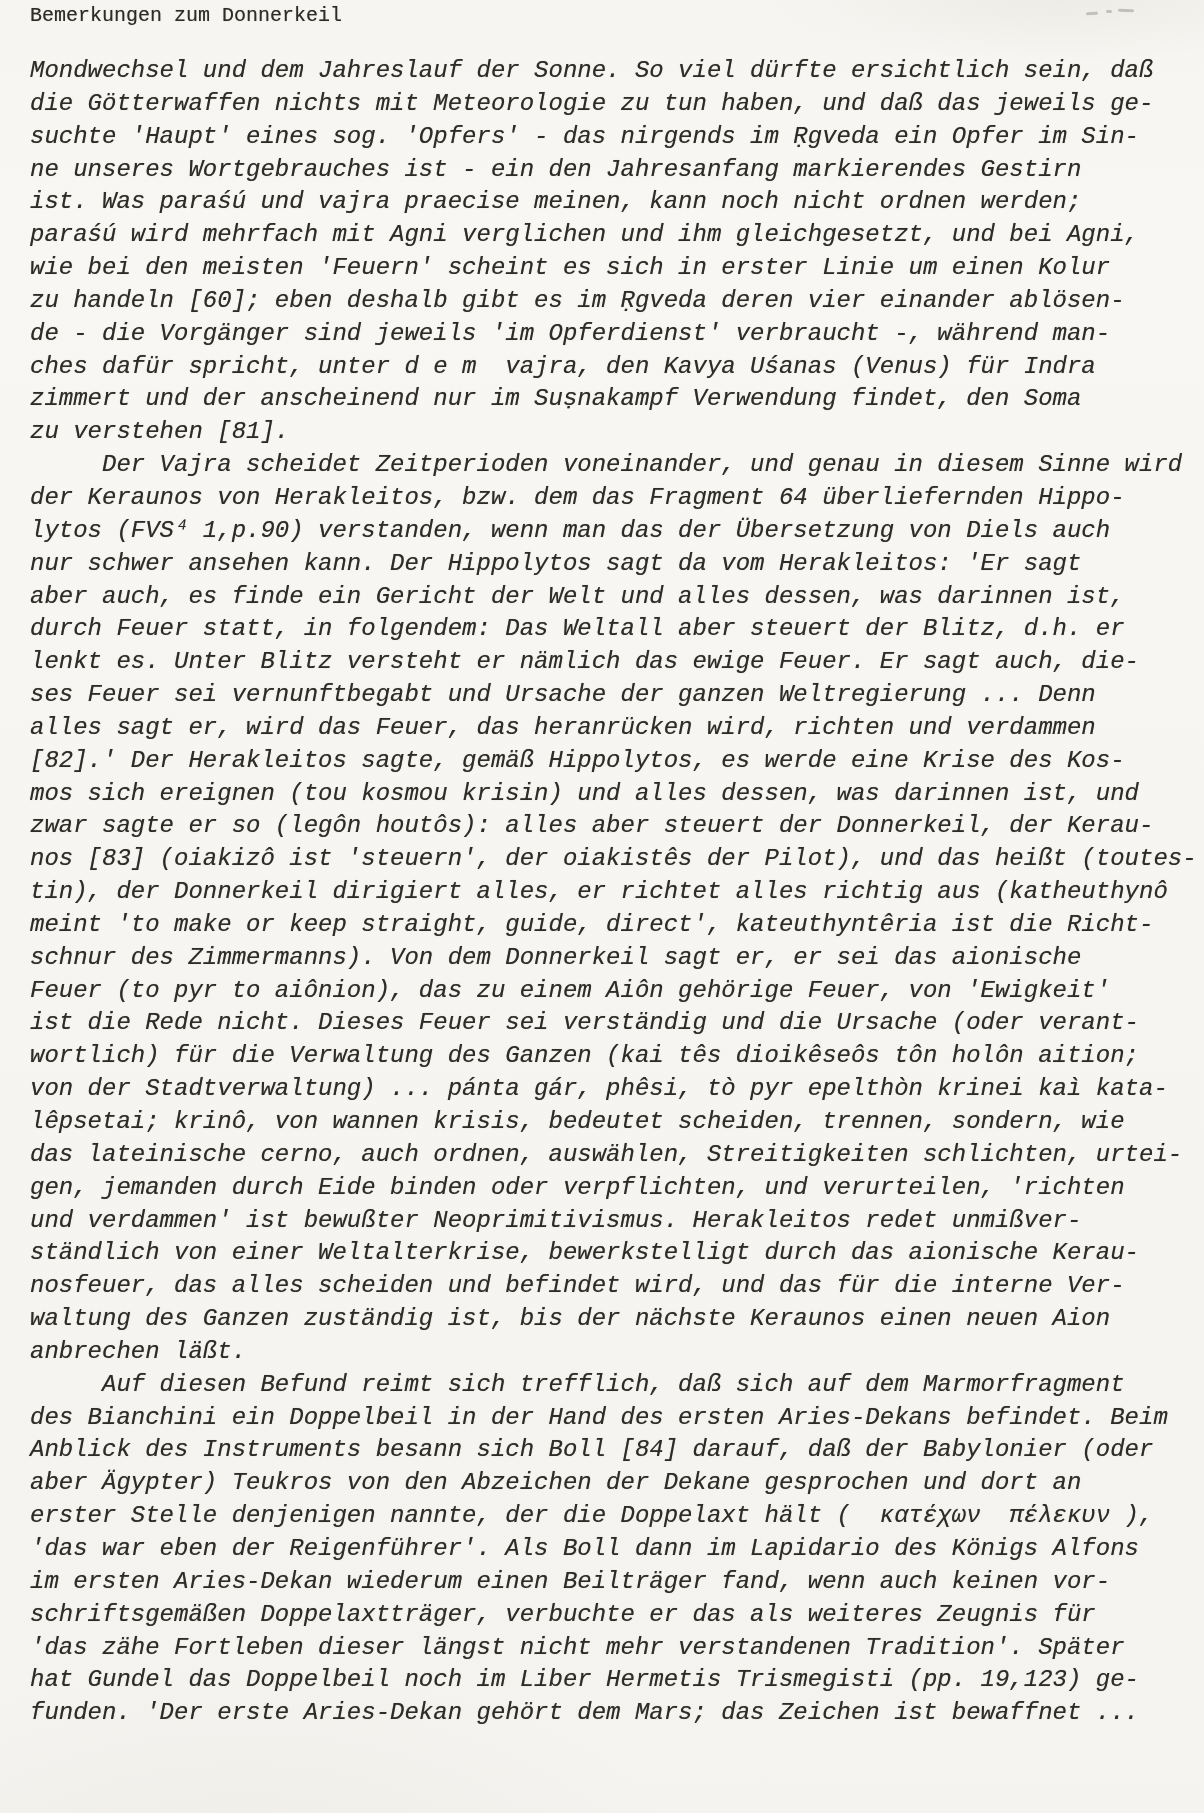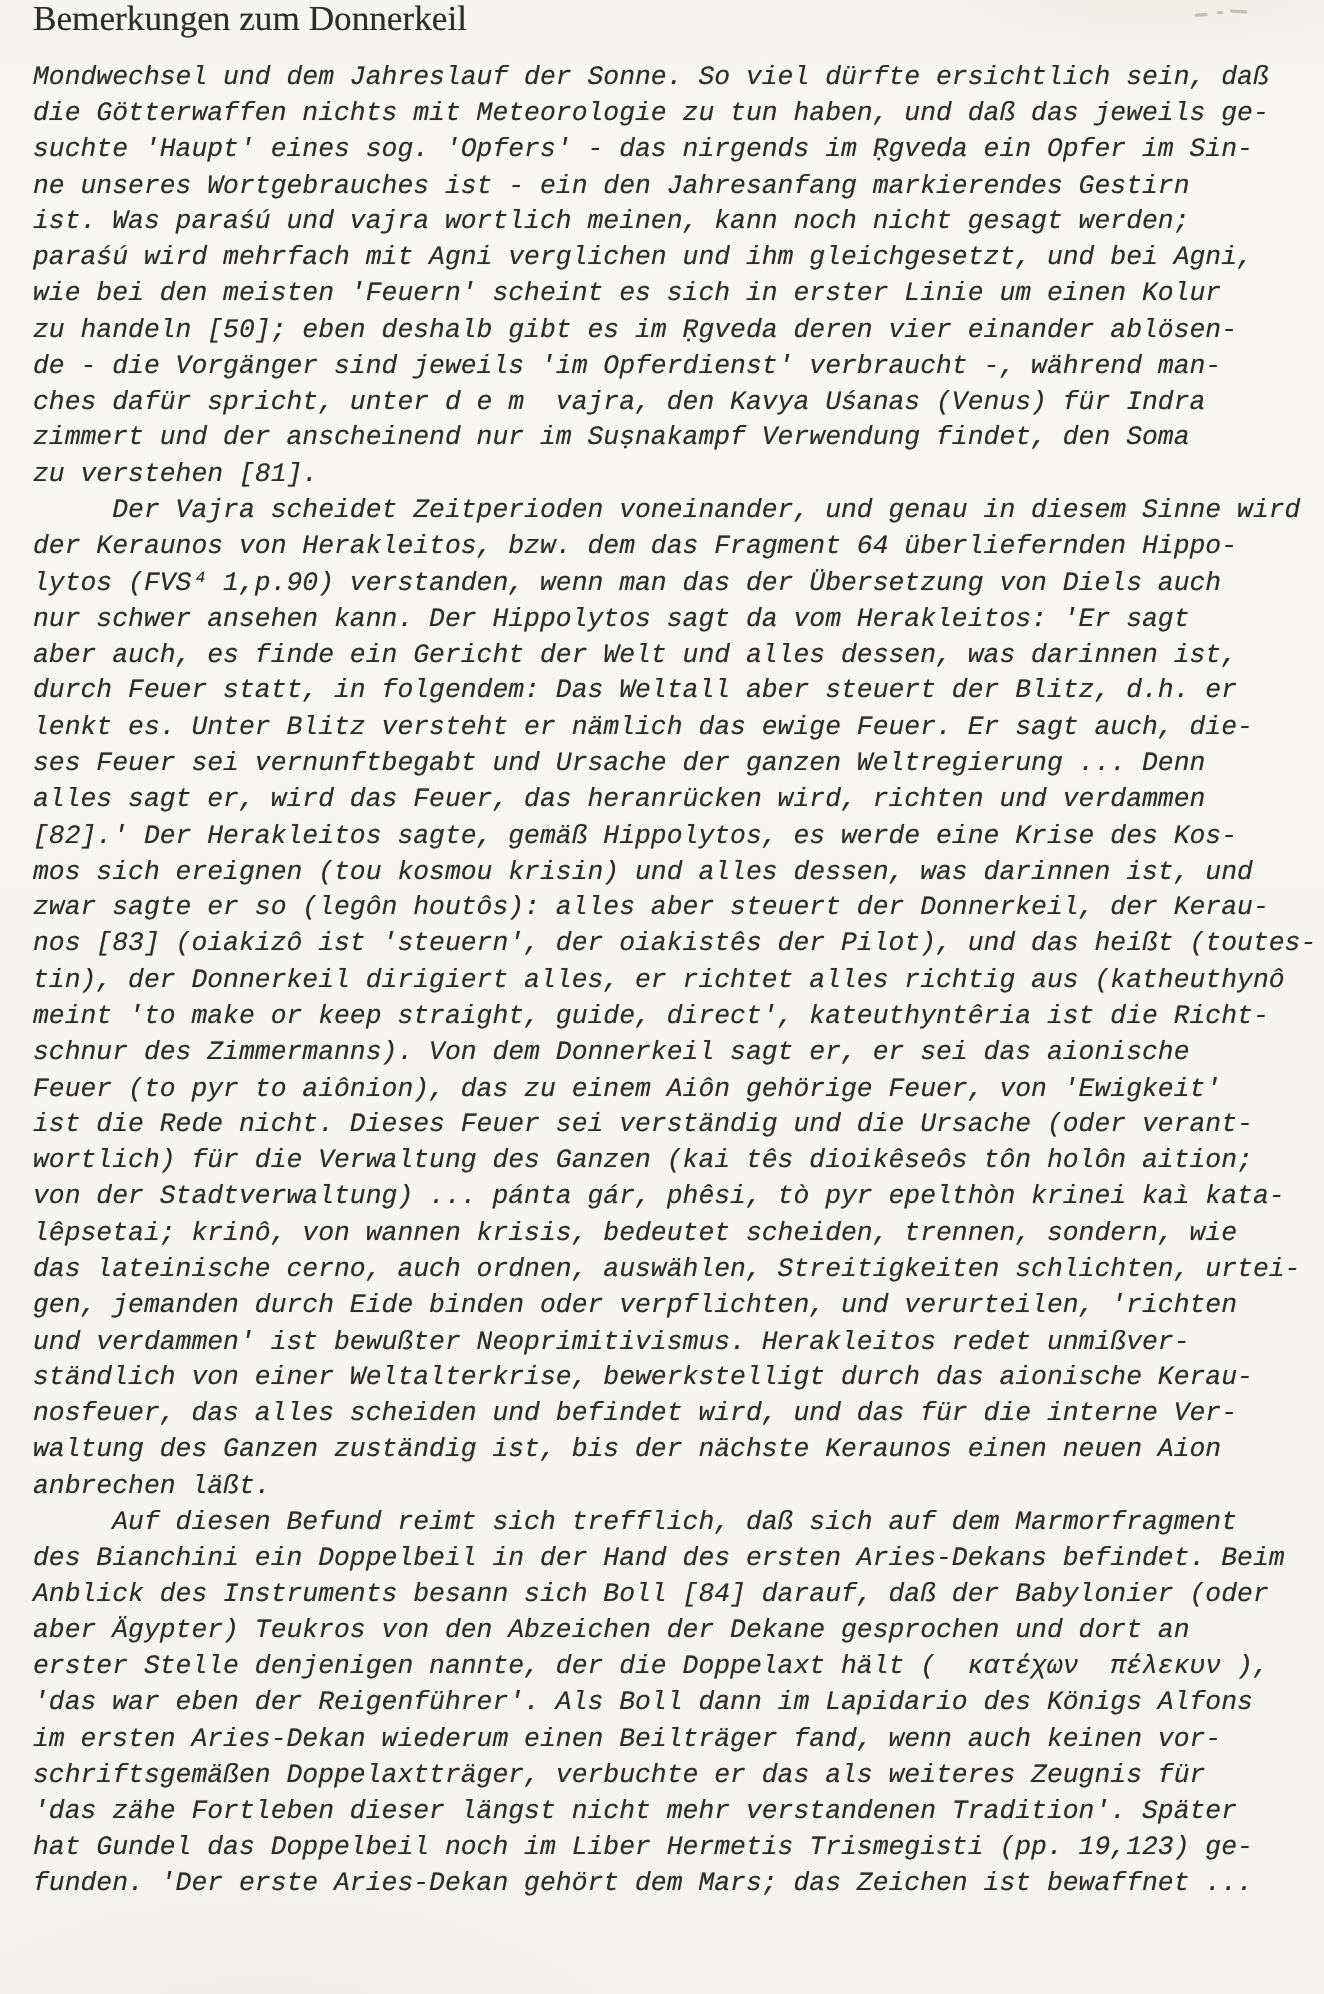--- a/index.html
+++ b/index.html
@@ -17,25 +17,24 @@
       radial-gradient(ellipse 420px 90px at 88% 0%, rgba(185,181,172,0.14), transparent 70%),
       radial-gradient(ellipse 600px 300px at 20% 104%, rgba(190,186,178,0.10), transparent 75%),
       linear-gradient(180deg, #f6f5f1 0%, #f8f7f4 12%, #f6f5f2 55%, #f5f3ef 100%);
     color: #2e2c27;
     font-family: "Liberation Mono", "DejaVu Sans Mono", "DejaVu Sans", monospace;
   }
   .title {
     position: absolute;
     top: 2px;
     left: 30px;
-    font-size: 32px;
+    font-size: 20px;
     line-height: 28px;
     white-space: pre;
     text-shadow: 0 0 0.7px rgba(46,44,39,0.55);
-    font-family: Liberation Serif, serif;
   }
   .body-text {
     position: absolute;
     top: 55px;
     left: 30px;
     width: 1170px;
     font-size: 24px;
     line-height: 32.85px;
     text-shadow: 0 0 0.7px rgba(46,44,39,0.5);
   }
@@ -70,24 +69,24 @@
     <i></i>
       <i></i>
       <i></i>
   </div>
 
   <div class="body-text">
       <div class="line">Mondwechsel und dem Jahreslauf der Sonne. So viel dürfte ersichtlich sein, daß</div>
       <div class="line">die Götterwaffen nichts mit Meteorologie zu tun haben, und daß das jeweils ge-</div>
       <div class="line">suchte 'Haupt' eines sog. 'Opfers' - das nirgends im Ṛgveda ein Opfer im Sin-</div>
       <div class="line">ne unseres Wortgebrauches ist - ein den Jahresanfang markierendes Gestirn</div>
-      <div class="line">ist. Was paraśú und vajra wortlich meinen, kann noch nicht gesagt werden;</div>
+      <div class="line">ist. Was paraśú und vajra praecise meinen, kann noch nicht ordnen werden;</div>
       <div class="line">paraśú wird mehrfach mit Agni verglichen und ihm gleichgesetzt, und bei Agni,</div>
       <div class="line">wie bei den meisten 'Feuern' scheint es sich in erster Linie um einen Kolur</div>
-      <div class="line">zu handeln [50]; eben deshalb gibt es im Ṛgveda deren vier einander ablösen-</div>
+      <div class="line">zu handeln [60]; eben deshalb gibt es im Ṛgveda deren vier einander ablösen-</div>
       <div class="line">de - die Vorgänger sind jeweils 'im Opferdienst' verbraucht -, während man-</div>
       <div class="line">ches dafür spricht, unter d e m  vajra, den Kavya Uśanas (Venus) für Indra</div>
       <div class="line">zimmert und der anscheinend nur im Suṣnakampf Verwendung findet, den Soma</div>
       <div class="line">zu verstehen [81].</div>
       <div class="line">     Der Vajra scheidet Zeitperioden voneinander, und genau in diesem Sinne wird</div>
       <div class="line">der Keraunos von Herakleitos, bzw. dem das Fragment 64 überliefernden Hippo-</div>
       <div class="line">lytos (FVS⁴ 1,p.90) verstanden, wenn man das der Übersetzung von Diels auch</div>
       <div class="line">nur schwer ansehen kann. Der Hippolytos sagt da vom Herakleitos: 'Er sagt</div>
       <div class="line">aber auch, es finde ein Gericht der Welt und alles dessen, was darinnen ist,</div>
       <div class="line">durch Feuer statt, in folgendem: Das Weltall aber steuert der Blitz, d.h. er</div>

